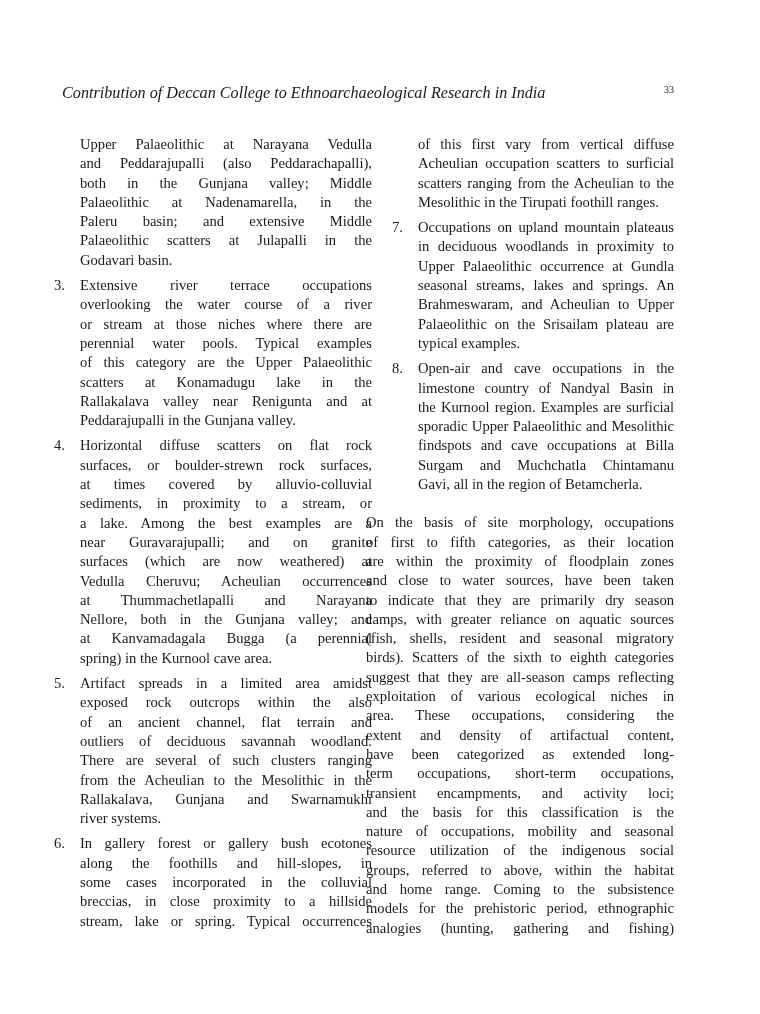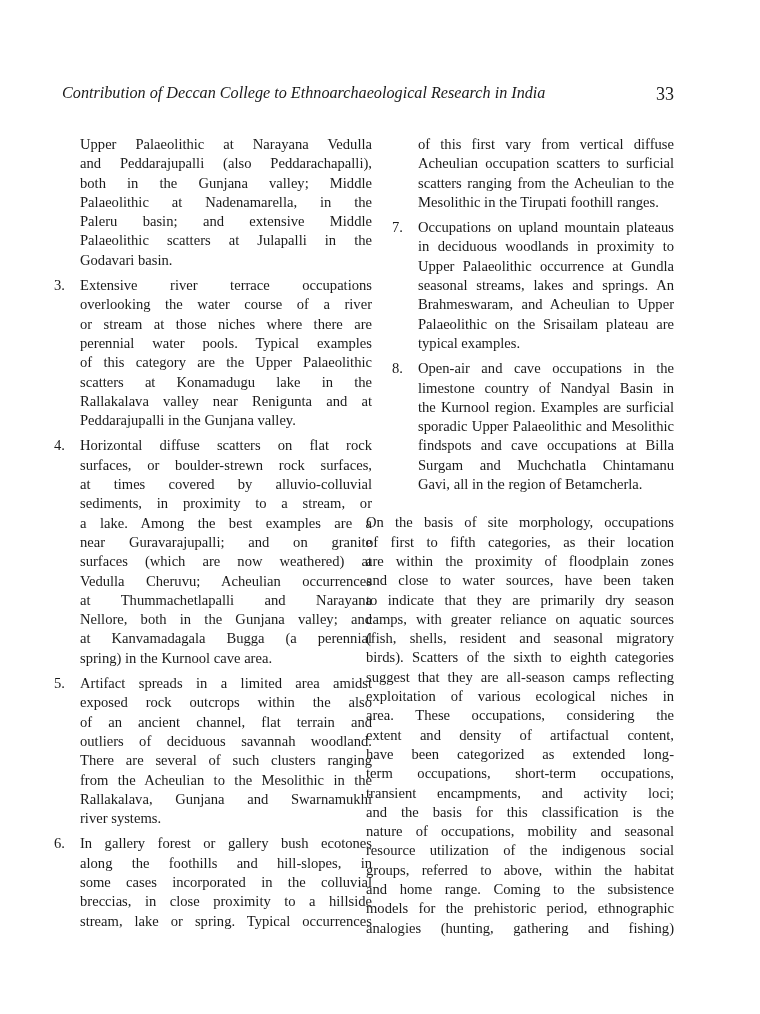--- a/index.html
+++ b/index.html
@@ -27,21 +27,21 @@
       left: 0;
       top: 0;
       font-style: italic;
       font-size: 16.2px;
       white-space: nowrap;
     }
     .page-number {
       position: absolute;
       right: 0;
       top: 0;
-      font-size: 18px;
+      font-size: 10px;
     }
     .column {
       position: absolute;
       top: 135px;
       font-size: 14.6px;
       line-height: 19.3px;
     }
     .col-left { left: 80px; width: 292px; }
     .col-right { left: 392px; width: 282px; }
     .block { position: relative; }

